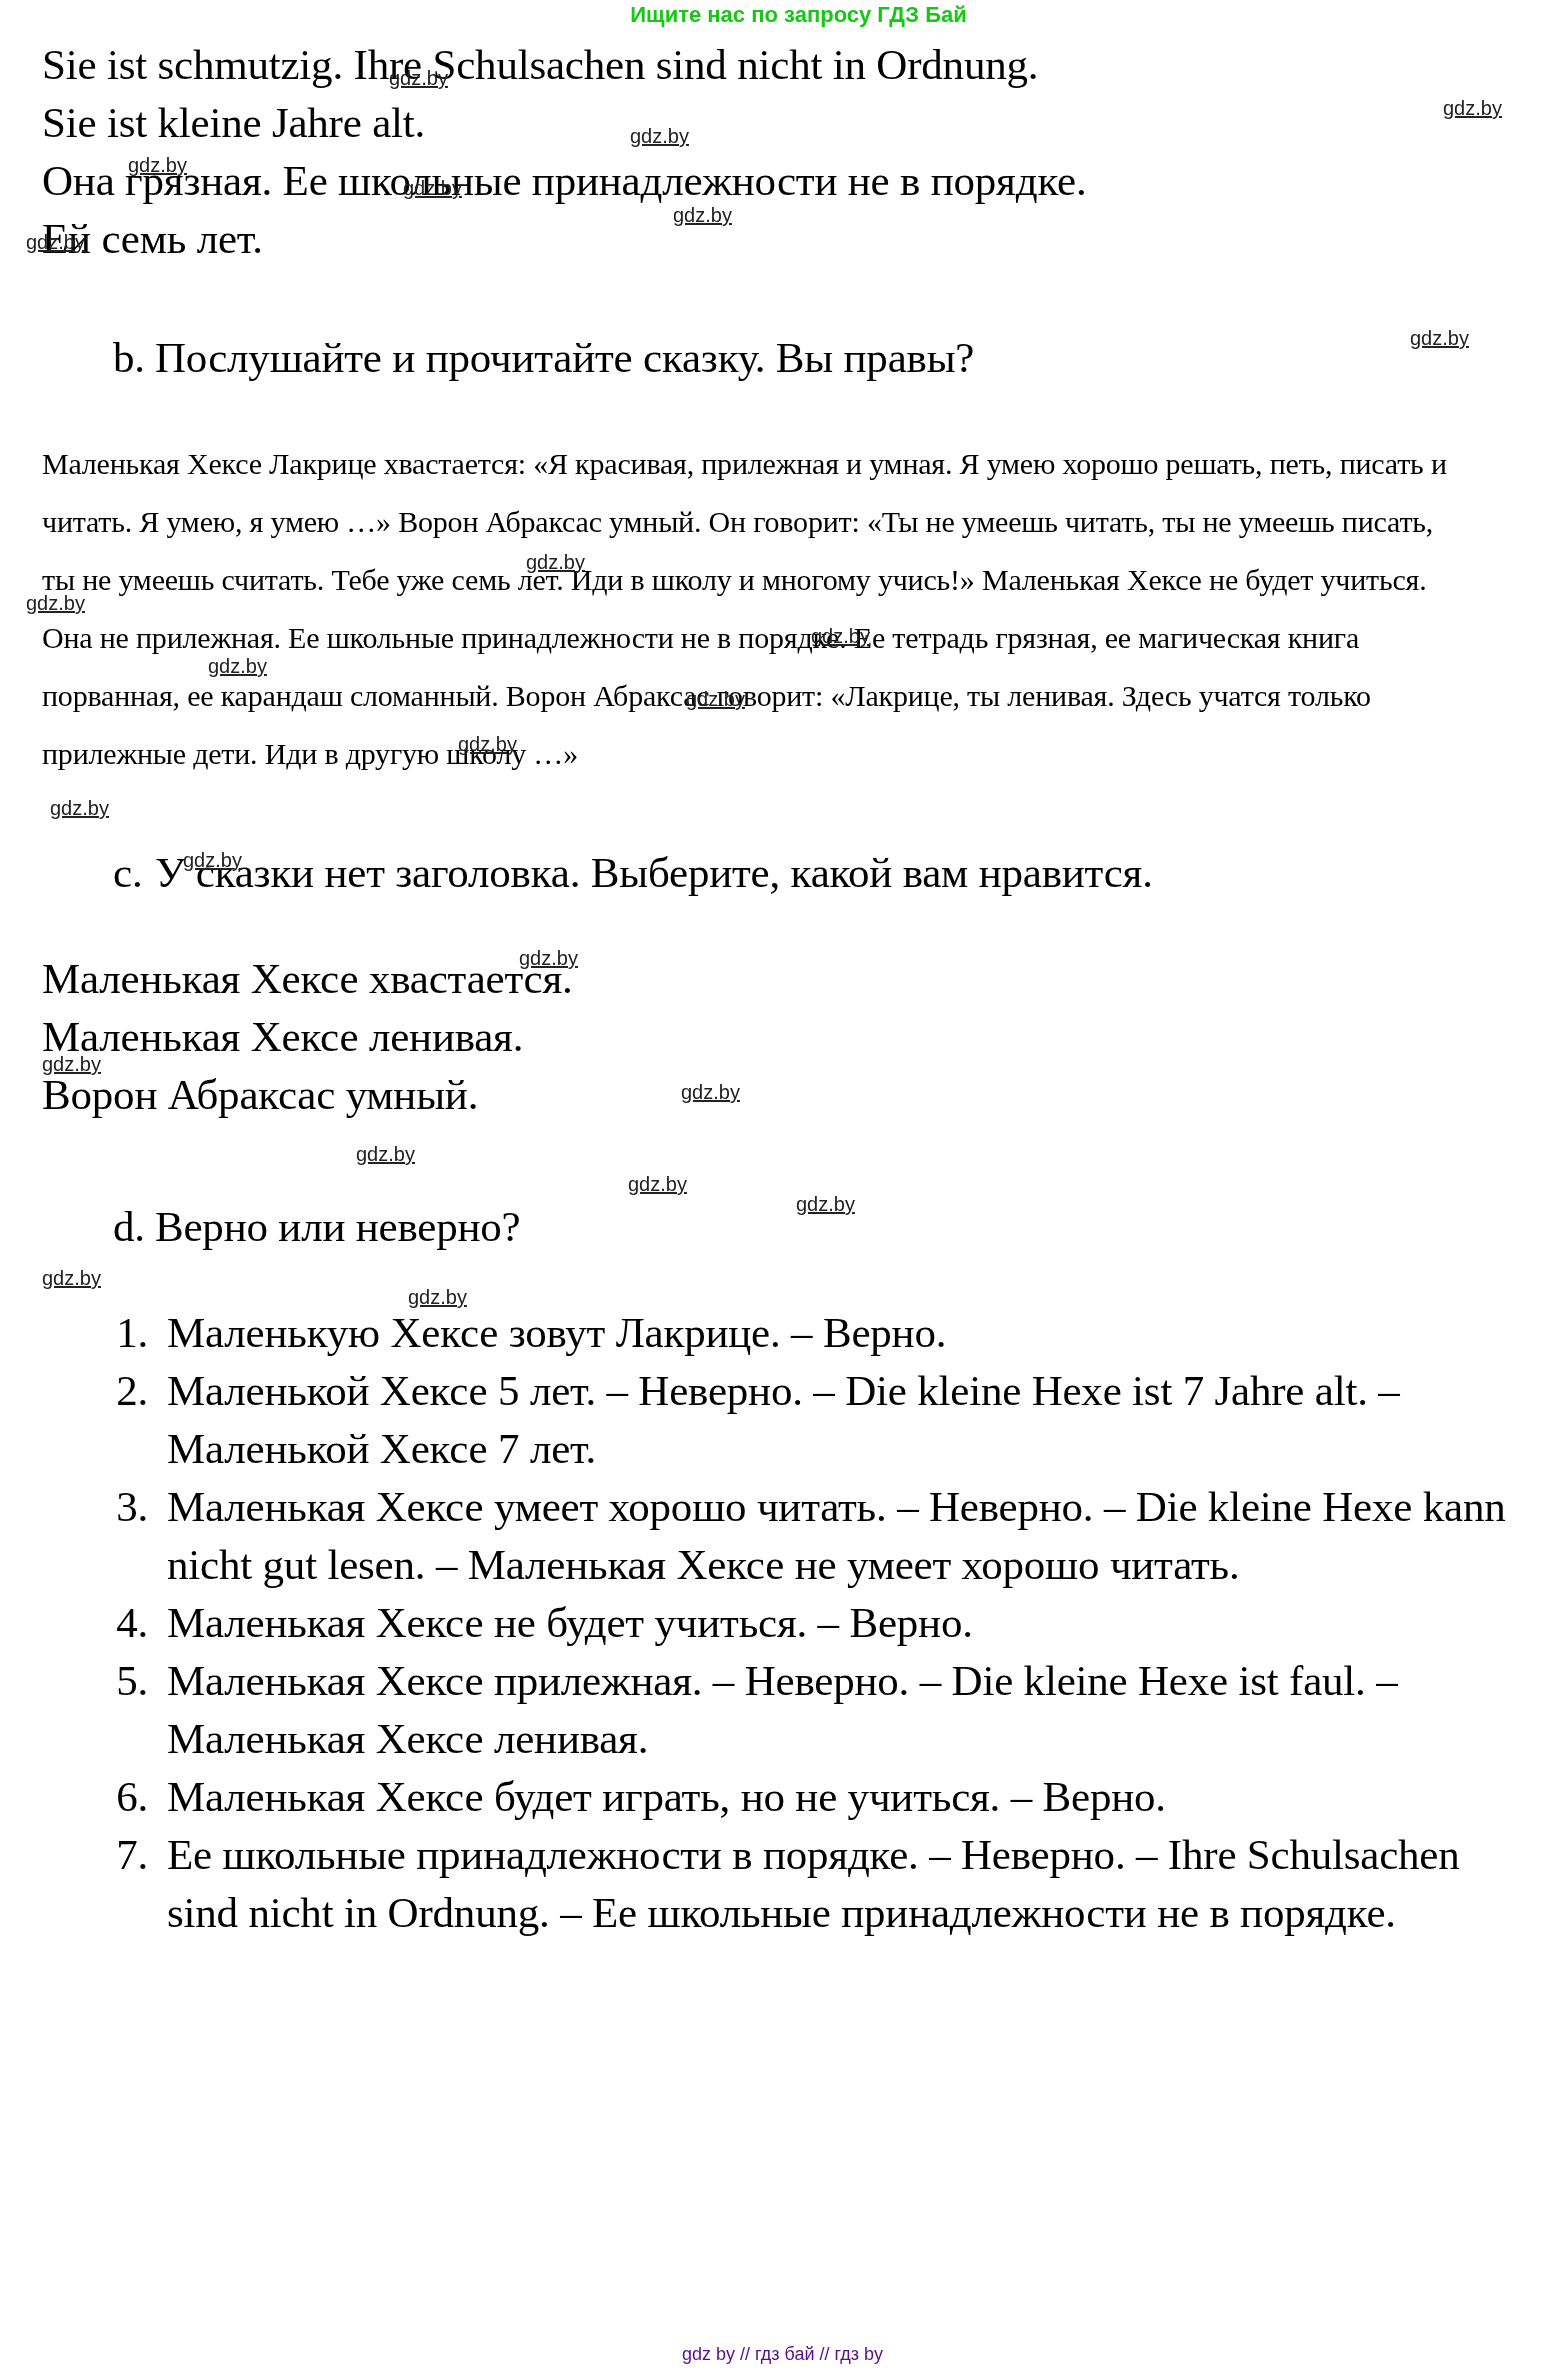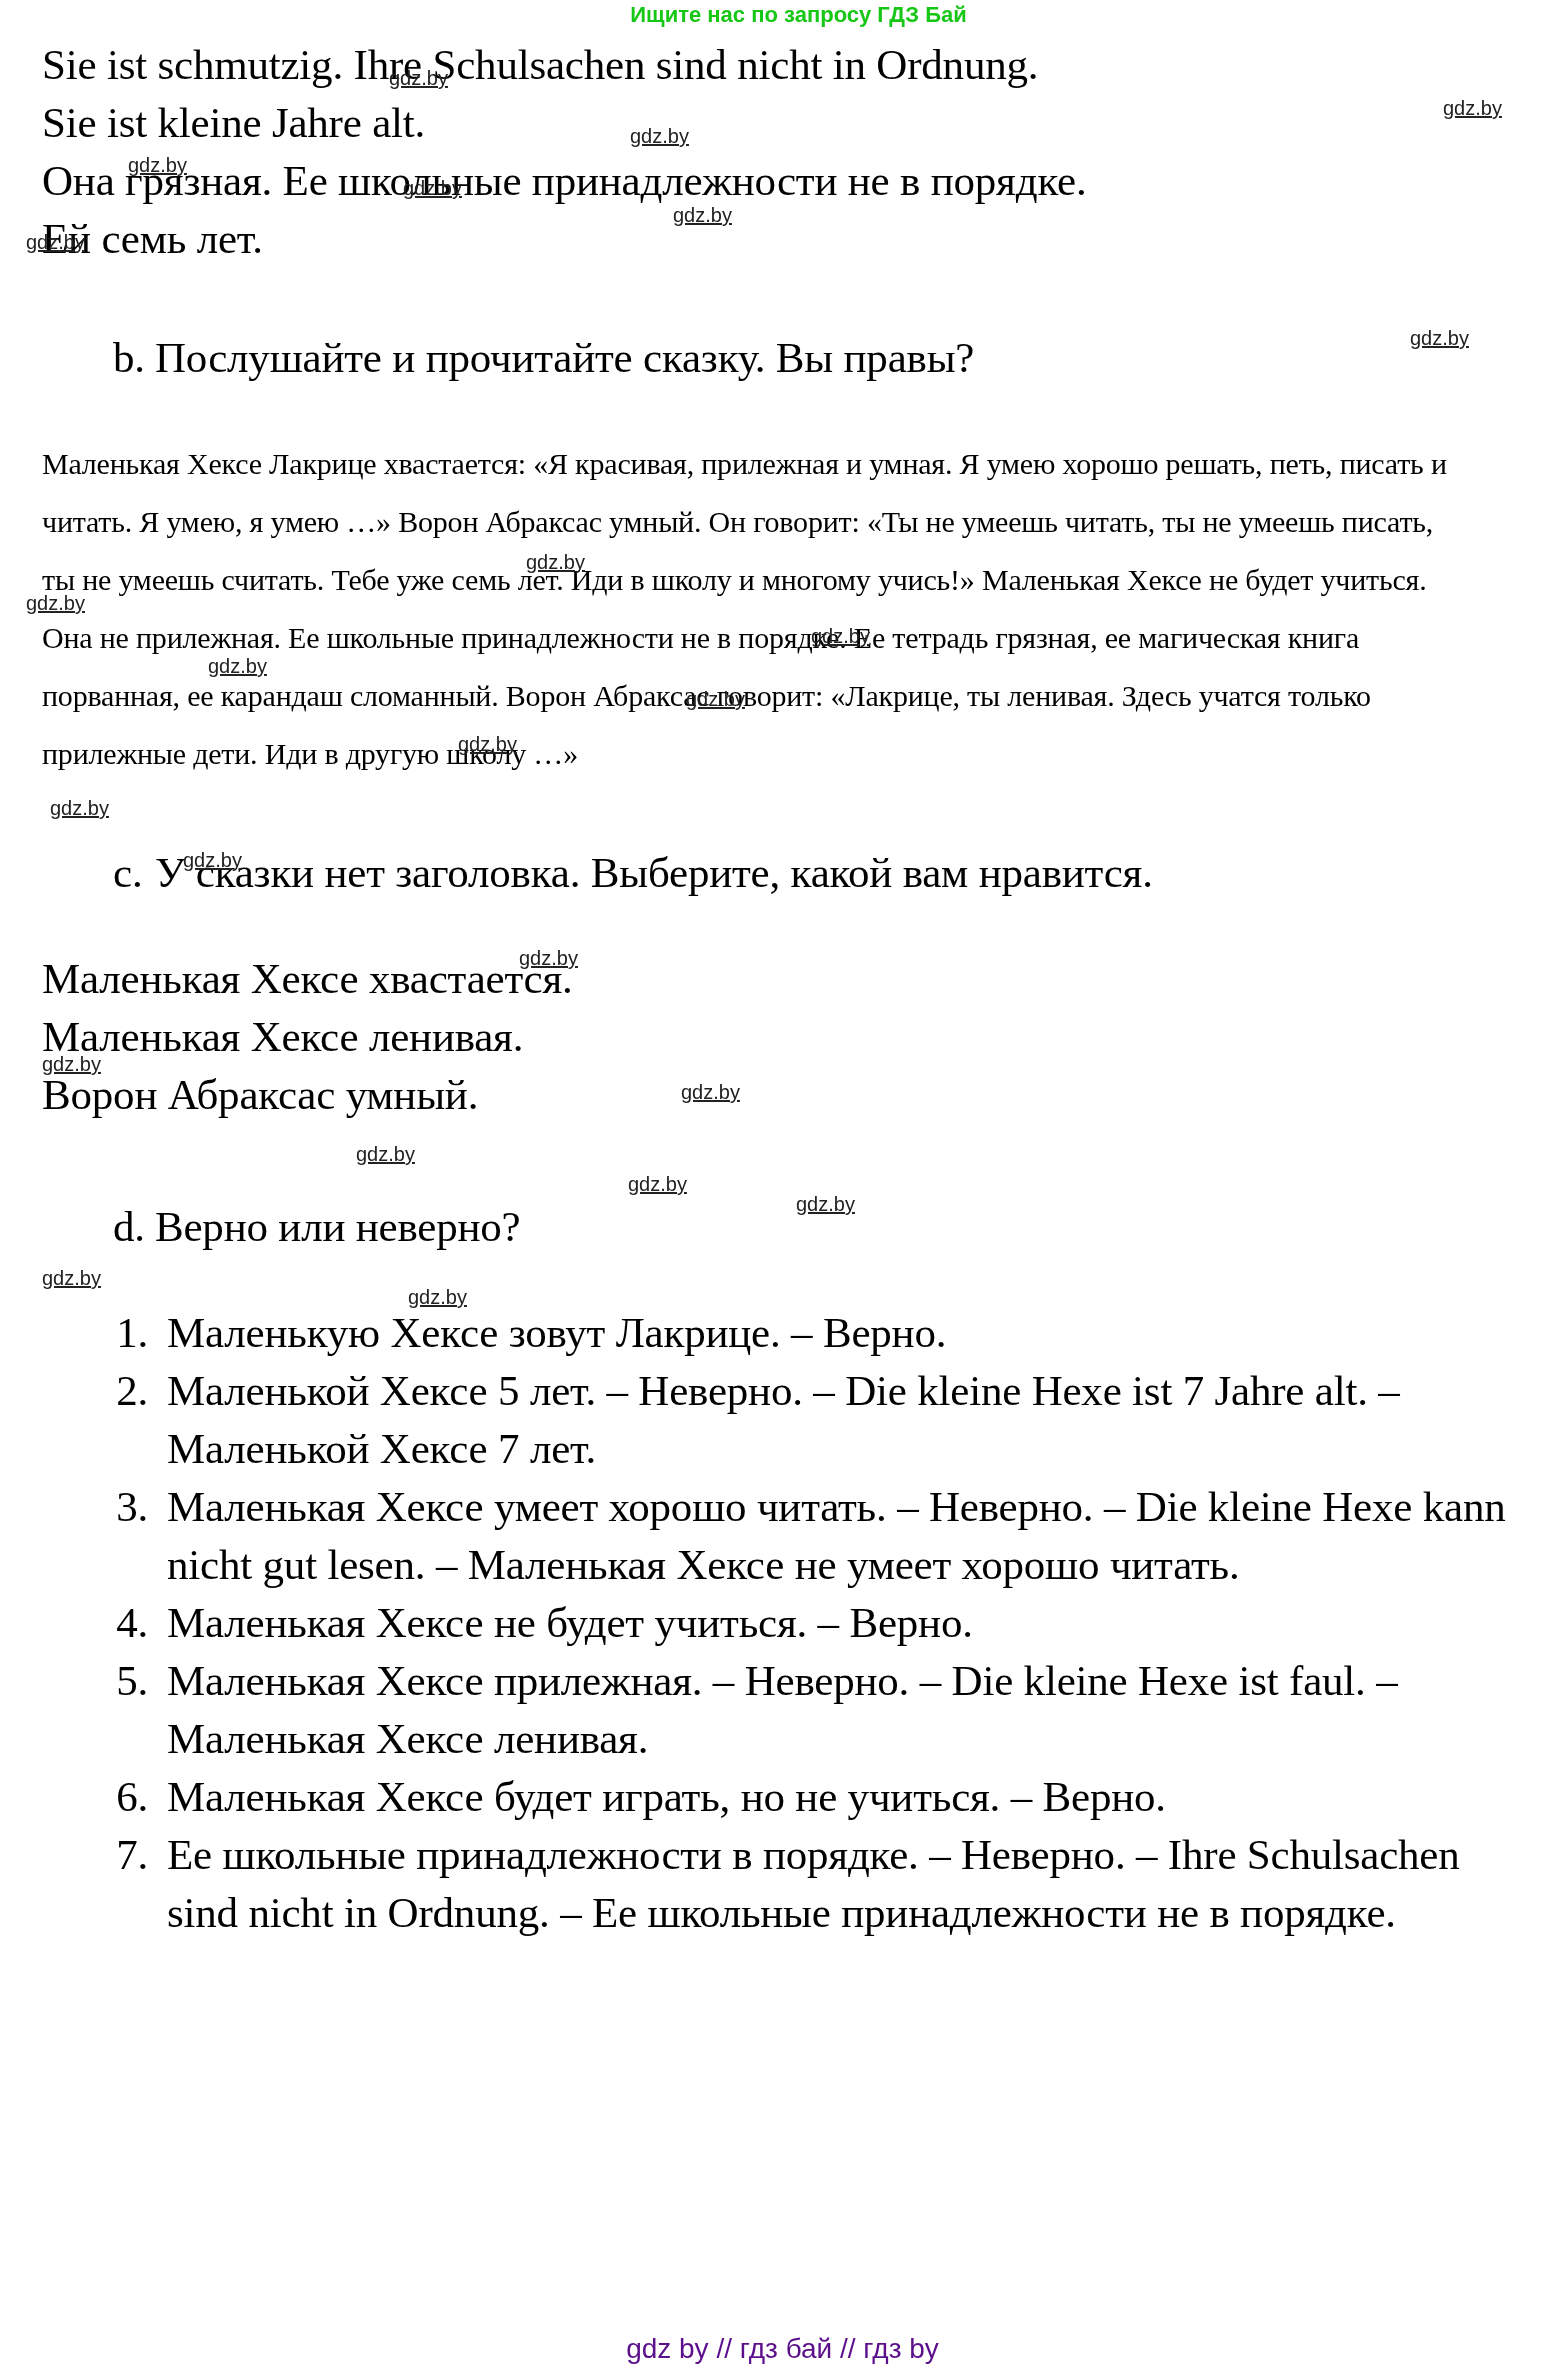--- a/index.html
+++ b/index.html
@@ -119,21 +119,21 @@
   }
 
   
   .footer {
     position: absolute;
     left: 0;
     bottom: 12px;
     width: 1565px;
     text-align: center;
     font-family: "Liberation Sans", "DejaVu Sans", sans-serif;
-    font-size: 28px;
+    font-size: 18px;
     color: #5b0f8b;
     white-space: nowrap;
   }
 </style>
 </head>
 <body>
 
 <div class="page">
 
   <div class="promo-header">Ищите нас по запросу ГДЗ Бай</div>

